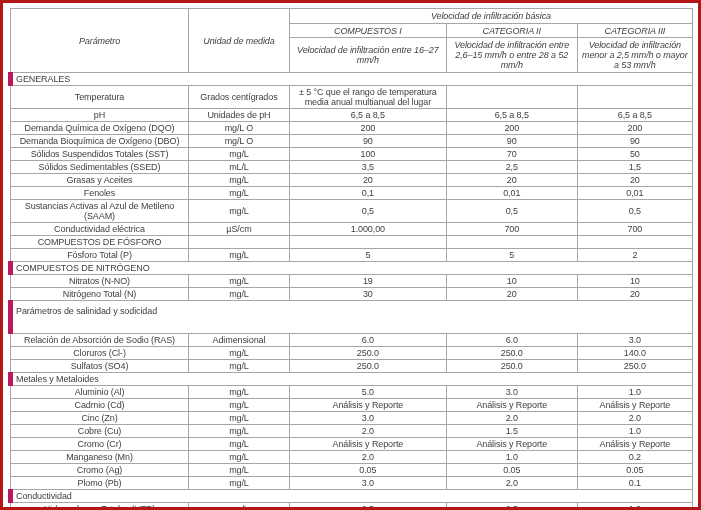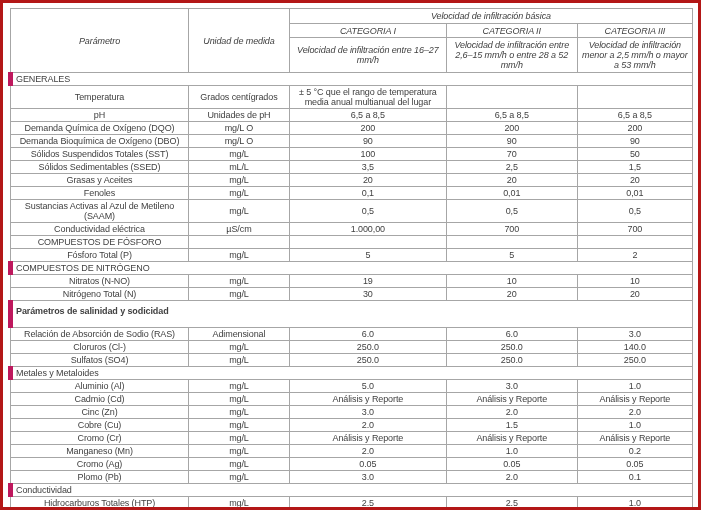--- a/index.html
+++ b/index.html
@@ -14,21 +14,21 @@
     font-size:9px;line-height:10px;color:#414141;letter-spacing:-0.1px;
   }
   td,th{
     border:1px solid #a6a6a6;font-weight:normal;
     padding:1px 3px;vertical-align:middle;overflow:hidden;
   }
   th{text-align:center;font-style:italic;}
   td.param{text-align:center;}
   td.unit,td.val{text-align:center;}
   td.section{text-align:left;border-left:5px solid #be185d;border-right:1px solid #a6a6a6;}
-  tr.tall td{padding-top:5px;padding-bottom:11px;font-weight:bold;}
+  tr.tall td{padding-top:5px;padding-bottom:17px;}
   .grp{height:12px;}
   .cat{height:11px;}
   .desc{height:32px;vertical-align:middle;}
 </style>
 </head>
 <body>
 
 <div class="frame">
   <table>
     <colgroup>
@@ -38,21 +38,21 @@
       <col style="width:19.2%">
       <col style="width:16.9%">
     </colgroup>
     <thead>
       <tr>
         <th rowspan="3">Parámetro</th>
         <th rowspan="3">Unidad de medida</th>
         <th colspan="3" class="grp">Velocidad de infiltración básica</th>
       </tr>
       <tr>
-        <th class="cat">CATEGORIA I</th>
+        <th class="cat">COMPUESTOS I</th>
         <th class="cat">CATEGORIA II</th>
         <th class="cat">CATEGORIA III</th>
       </tr>
       <tr>
         <th class="desc">Velocidad de infiltración entre 16–27 mm/h</th>
         <th class="desc">Velocidad de infiltración entre 2,6–15 mm/h o entre 28 a 52 mm/h</th>
         <th class="desc">Velocidad de infiltración menor a 2,5 mm/h o mayor a 53 mm/h</th>
       </tr>
     </thead>
     <tbody>

